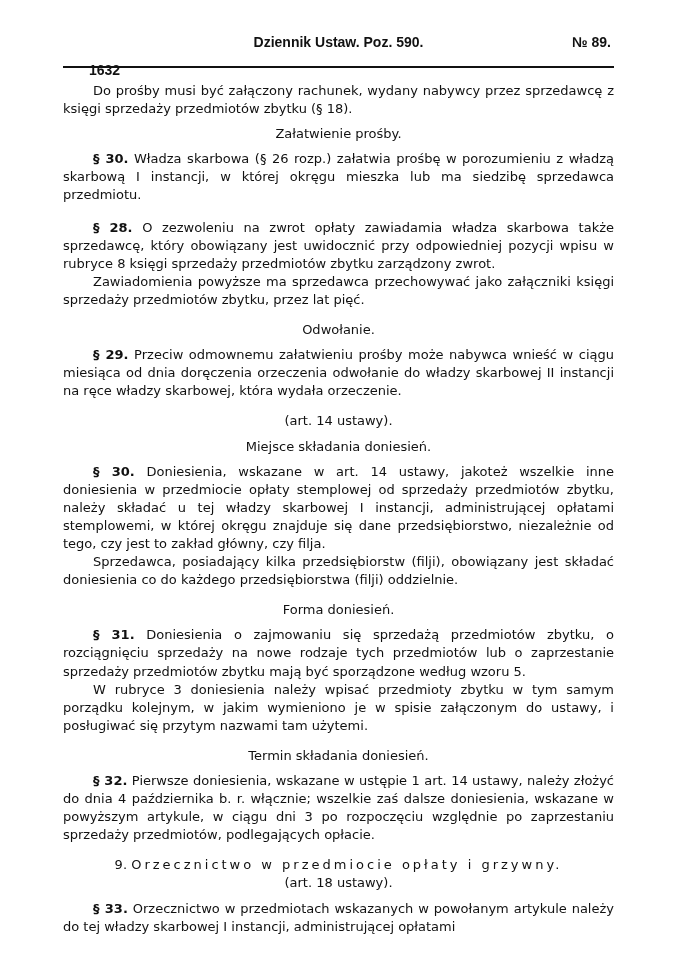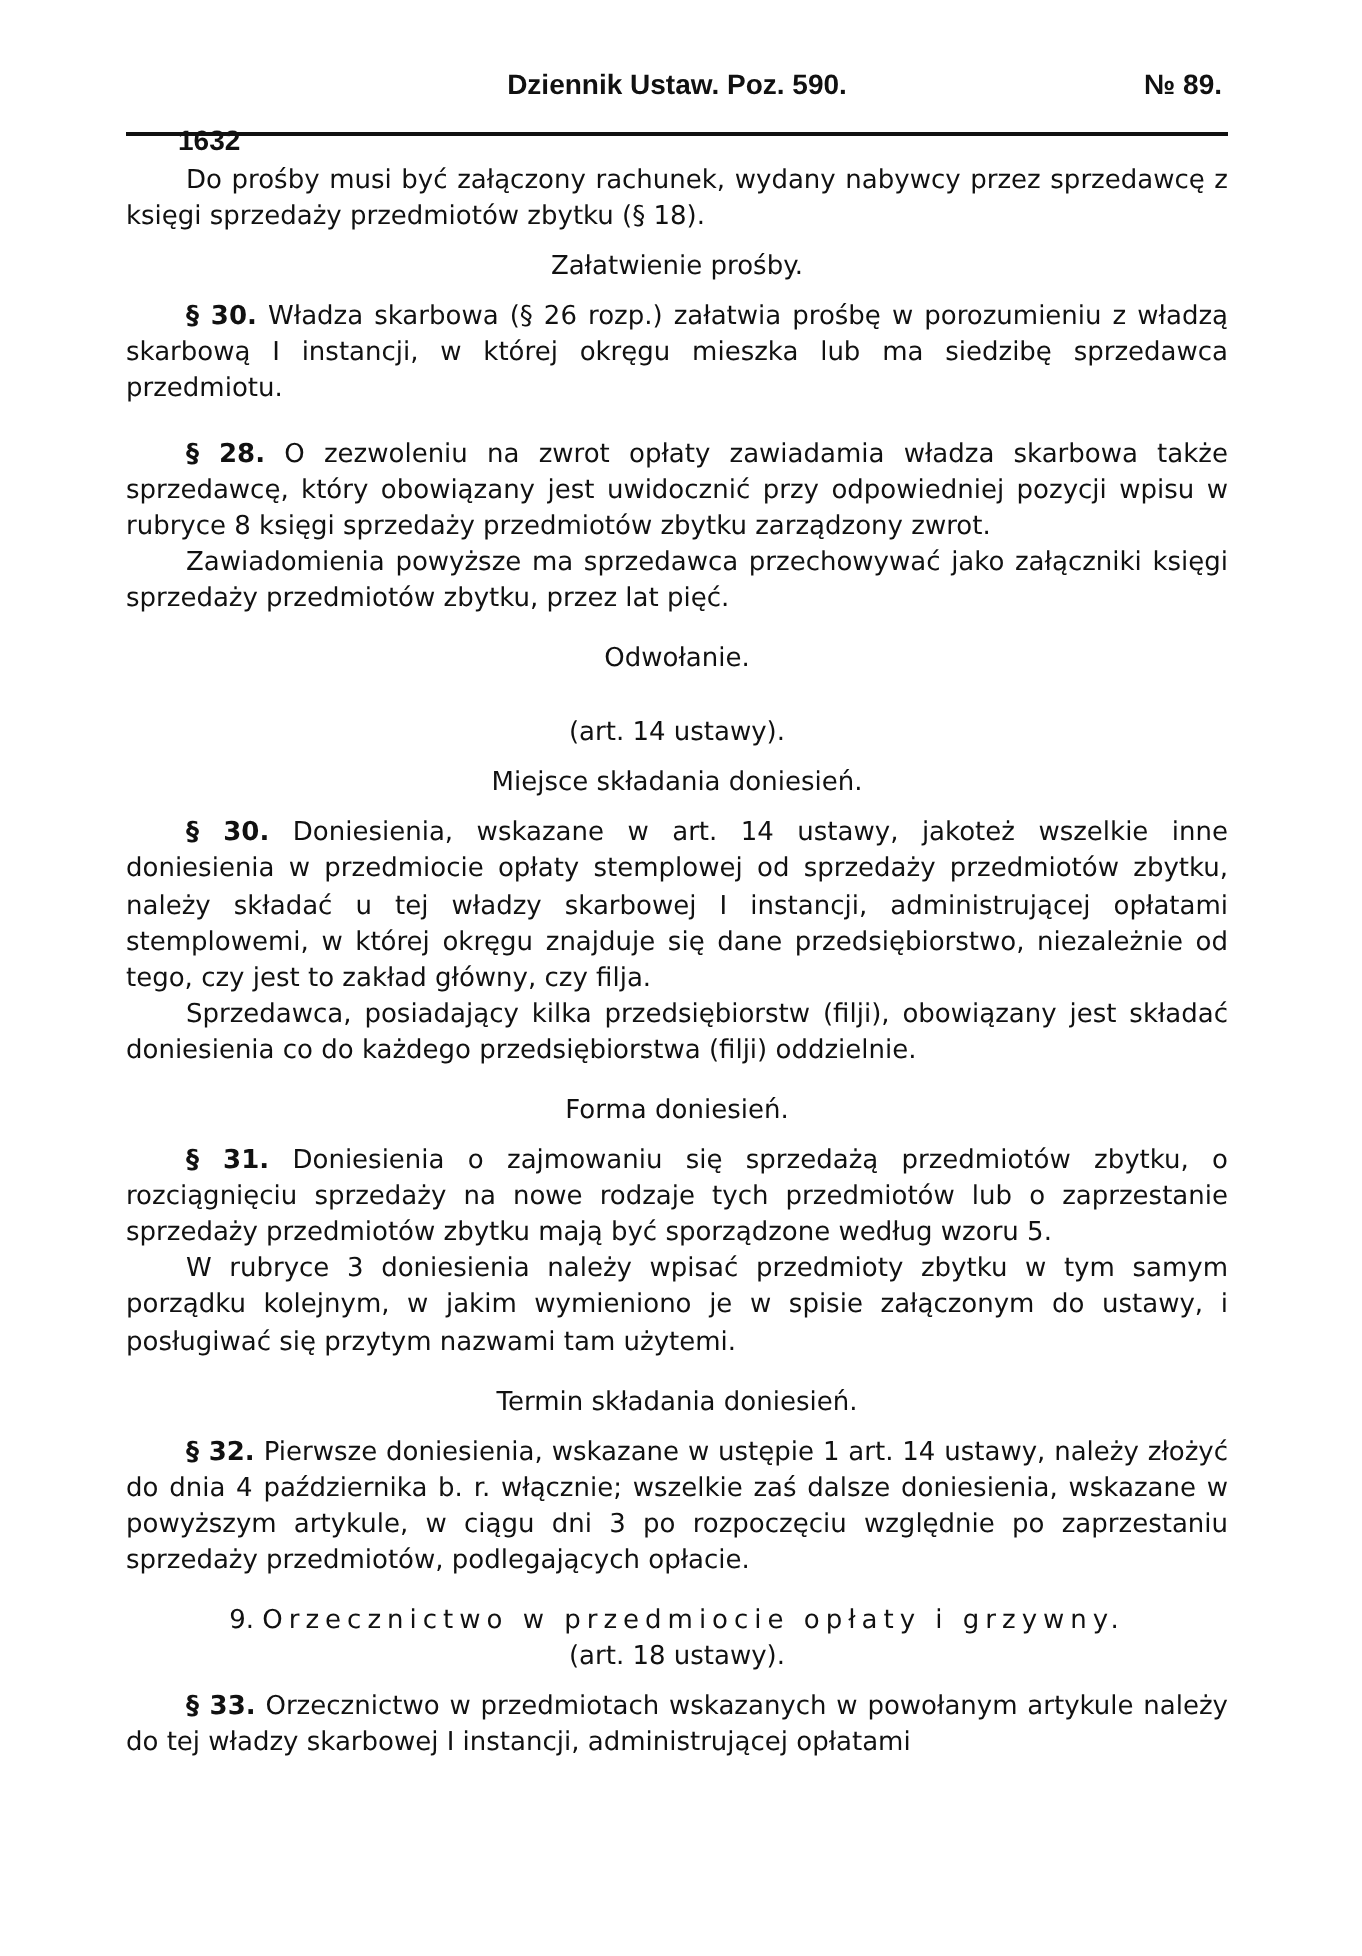--- a/index.html
+++ b/index.html
@@ -38,20 +38,21 @@
     <p class="h">Załatwienie prośby.</p>
     <div class="gap-s"></div>
     <p class="p"><span class="sec">§ 30.</span> <span>Władza skarbowa (§ 26 rozp.) załatwia prośbę w porozumieniu z władzą skarbową I instancji, w której okręgu mieszka lub ma siedzibę sprzedawca przedmiotu.</span></p>
     <div class="gap-s"></div>
     <div class="gap-s"></div>
     <p class="p"><span class="sec">§ 28.</span> <span>O zezwoleniu na zwrot opłaty zawiadamia władza skarbowa także sprzedawcę, który obowiązany jest uwidocznić przy odpowiedniej pozycji wpisu w rubryce 8 księgi sprzedaży przedmiotów zbytku zarządzony zwrot.</span></p>
     <p class="p">Zawiadomienia powyższe ma sprzedawca przechowywać jako załączniki księgi sprzedaży przedmiotów zbytku, przez lat pięć.</p>
     <div class="gap-m"></div>
     <p class="h">Odwołanie.</p>
     <div class="gap-s"></div>
+    <p class="p"><span class="sec">§ 29.</span> <span>Przeciw odmownemu załatwieniu prośby może nabywca wnieść w ciągu miesiąca od dnia doręczenia orzeczenia odwołanie do władzy skarbowej II instancji na ręce władzy skarbowej, która wydała orzeczenie.</span></p>
     <div class="gap-m"></div>
     <p class="h">(art. 14 ustawy).</p>
     <div class="gap-s"></div>
     <p class="h">Miejsce składania doniesień.</p>
     <div class="gap-s"></div>
     <p class="p"><span class="sec">§ 30.</span> <span>Doniesienia, wskazane w art. 14 ustawy, jakoteż wszelkie inne doniesienia w przedmiocie opłaty stemplowej od sprzedaży przedmiotów zbytku, należy składać u tej władzy skarbowej I instancji, administrującej opłatami stemplowemi, w której okręgu znajduje się dane przedsiębiorstwo, niezależnie od tego, czy jest to zakład główny, czy filja.</span></p>
     <p class="p">Sprzedawca, posiadający kilka przedsiębiorstw (filji), obowiązany jest składać doniesienia co do każdego przedsiębiorstwa (filji) oddzielnie.</p>
     <div class="gap-m"></div>
     <p class="h">Forma doniesień.</p>
     <div class="gap-s"></div>

